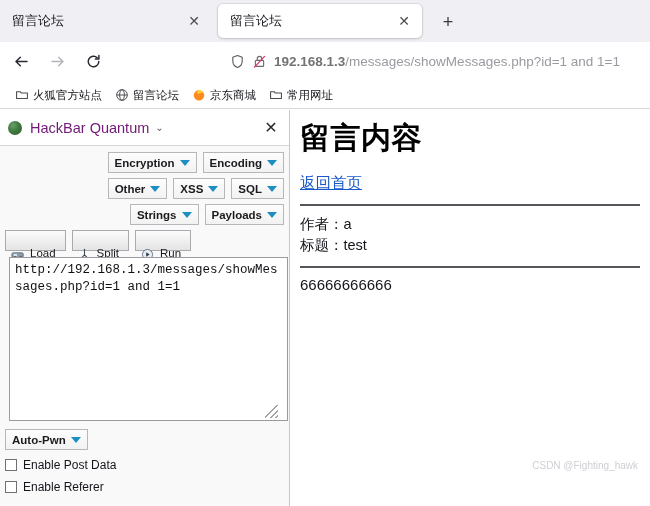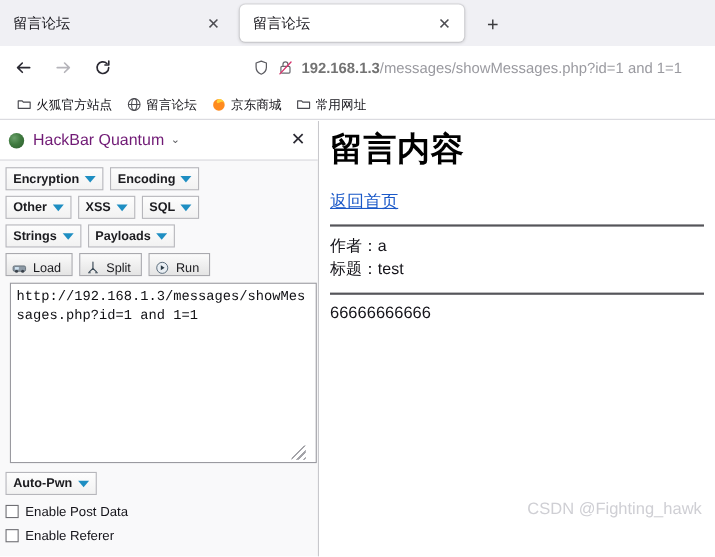--- a/index.html
+++ b/index.html
@@ -104,37 +104,37 @@
   .hb-title { font-size: 14.5px; color: #701a75; }
   .hb-chev { margin-left: 6px; color: #5b5b60; font-size: 10px; line-height: 1; }
   .hb-close {
     position: absolute; right: 8px; top: 8px;
     width: 20px; height: 20px;
     display: flex; align-items: center; justify-content: center;
     color: #2b2a33; font-size: 16px; line-height: 1;
   }
 
   .hb-body { padding: 6px 5px 0 5px; }
-  .btn-row { display: flex; gap: 6px; margin-bottom: 5px; }
+  .btn-row { display: flex; gap: 6px; margin-bottom: 5px; justify-content: flex-end; }
   .hb-btn {
     display: inline-flex; align-items: center;
     height: 21px; padding: 0 6px;
     background: linear-gradient(#fdfdfd, #f2f2f2);
     border: 1px solid #b6b6bb;
     font-size: 11.5px; font-weight: bold; color: #1b1b1f;
     white-space: nowrap;
   }
   .caret {
     width: 0; height: 0; margin-left: 5px;
     border-left: 5px solid transparent;
     border-right: 5px solid transparent;
     border-top: 6px solid #1e8ec2;
   }
   .hb-btn2 {
-    display: inline-flex; align-items: flex-end;
+    display: inline-flex; align-items: flex-start;
     height: 21px; padding: 16px 9px 0 5px;
     background: linear-gradient(#fbfbfb, #e4e4e4);
     border: 1px solid #a9a9ae;
     font-size: 11.5px; color: #1b1b1f;
     white-space: nowrap;
   }
   .hb-btn2 .ico { width: 14px; height: 14px; margin-right: 5px; display:flex; align-items:center; justify-content:center; flex:0 0 auto; }
   .row-actions { display: flex; gap: 6px; margin-top: 2px; margin-bottom: 6px; }
 
   .hb-textarea {
@@ -169,38 +169,38 @@
 
   
   .content {
     position: absolute; left: 291px; top: 110px;
     width: 359px; height: 396px;
     background: #ffffff;
     padding: 10px 10px 0 9px;
     overflow: hidden;
   }
   .page-h1 {
-    font-family: Liberation Mono, monospace;
+    font-family: Liberation Sans, sans-serif;
     font-size: 30px; font-weight: bold; color: #000;
     line-height: 1.2; letter-spacing: .5px;
   }
   .page-link {
     display: inline-block; margin-top: 17px;
     font-size: 15.5px; color: #1a58c8;
   }
   .page-hr {
     height: 0; border: 0; border-top: 2px solid #55555a;
     margin: 10px 0 8px 0;
   }
   .page-line { font-size: 14.5px; color: #15141a; line-height: 21px; }
   .page-body { font-size: 15px; color: #15141a; margin-top: 4px; }
 
   .watermark {
     position: absolute; right: 12px; bottom: 14px;
-    font-size: 15px; color: #cfcfd4; white-space: nowrap; margin-top: 24px;
+    font-size: 10px; color: #cfcfd4; white-space: nowrap; margin-top: 24px;
   }
 </style>
 </head>
 <body>
 
 <div class="window">
 
   <div class="tabstrip">
 
     <div class="tab inactive">

